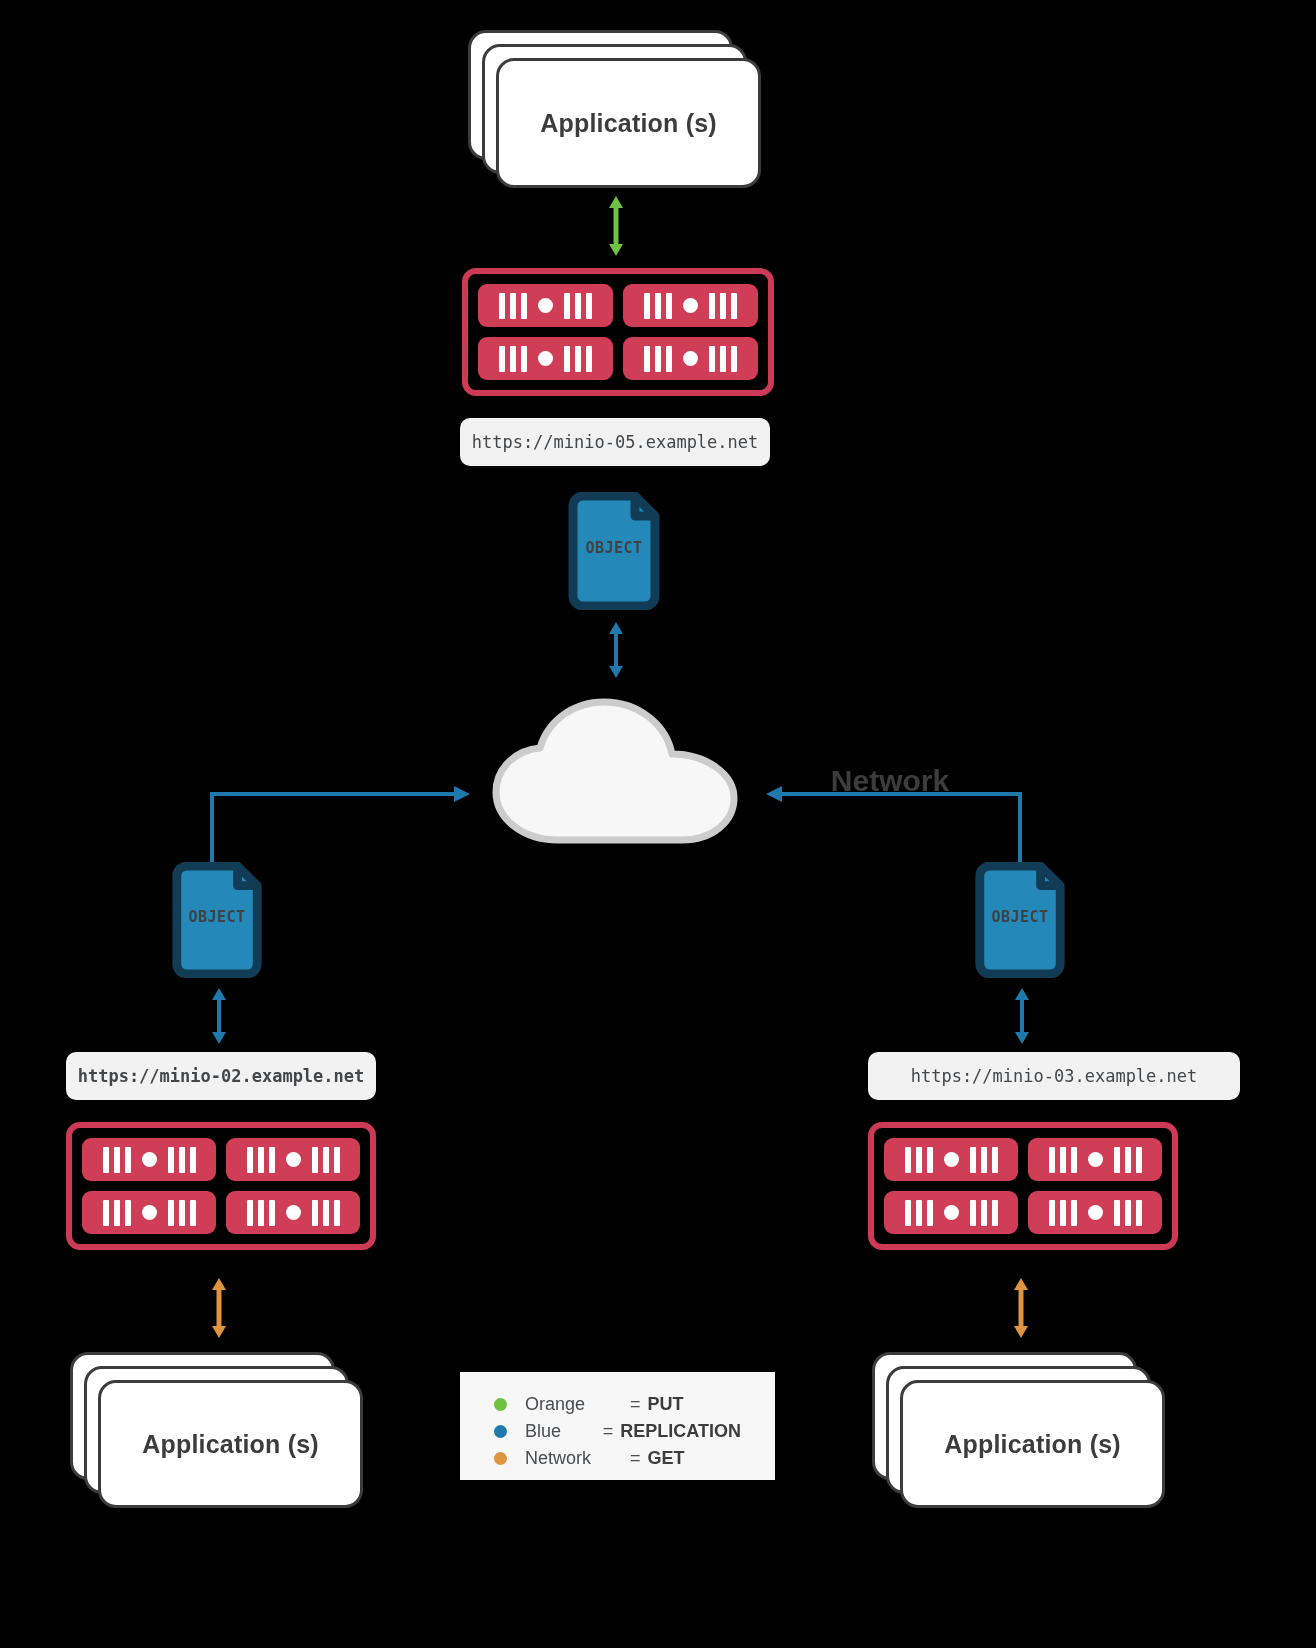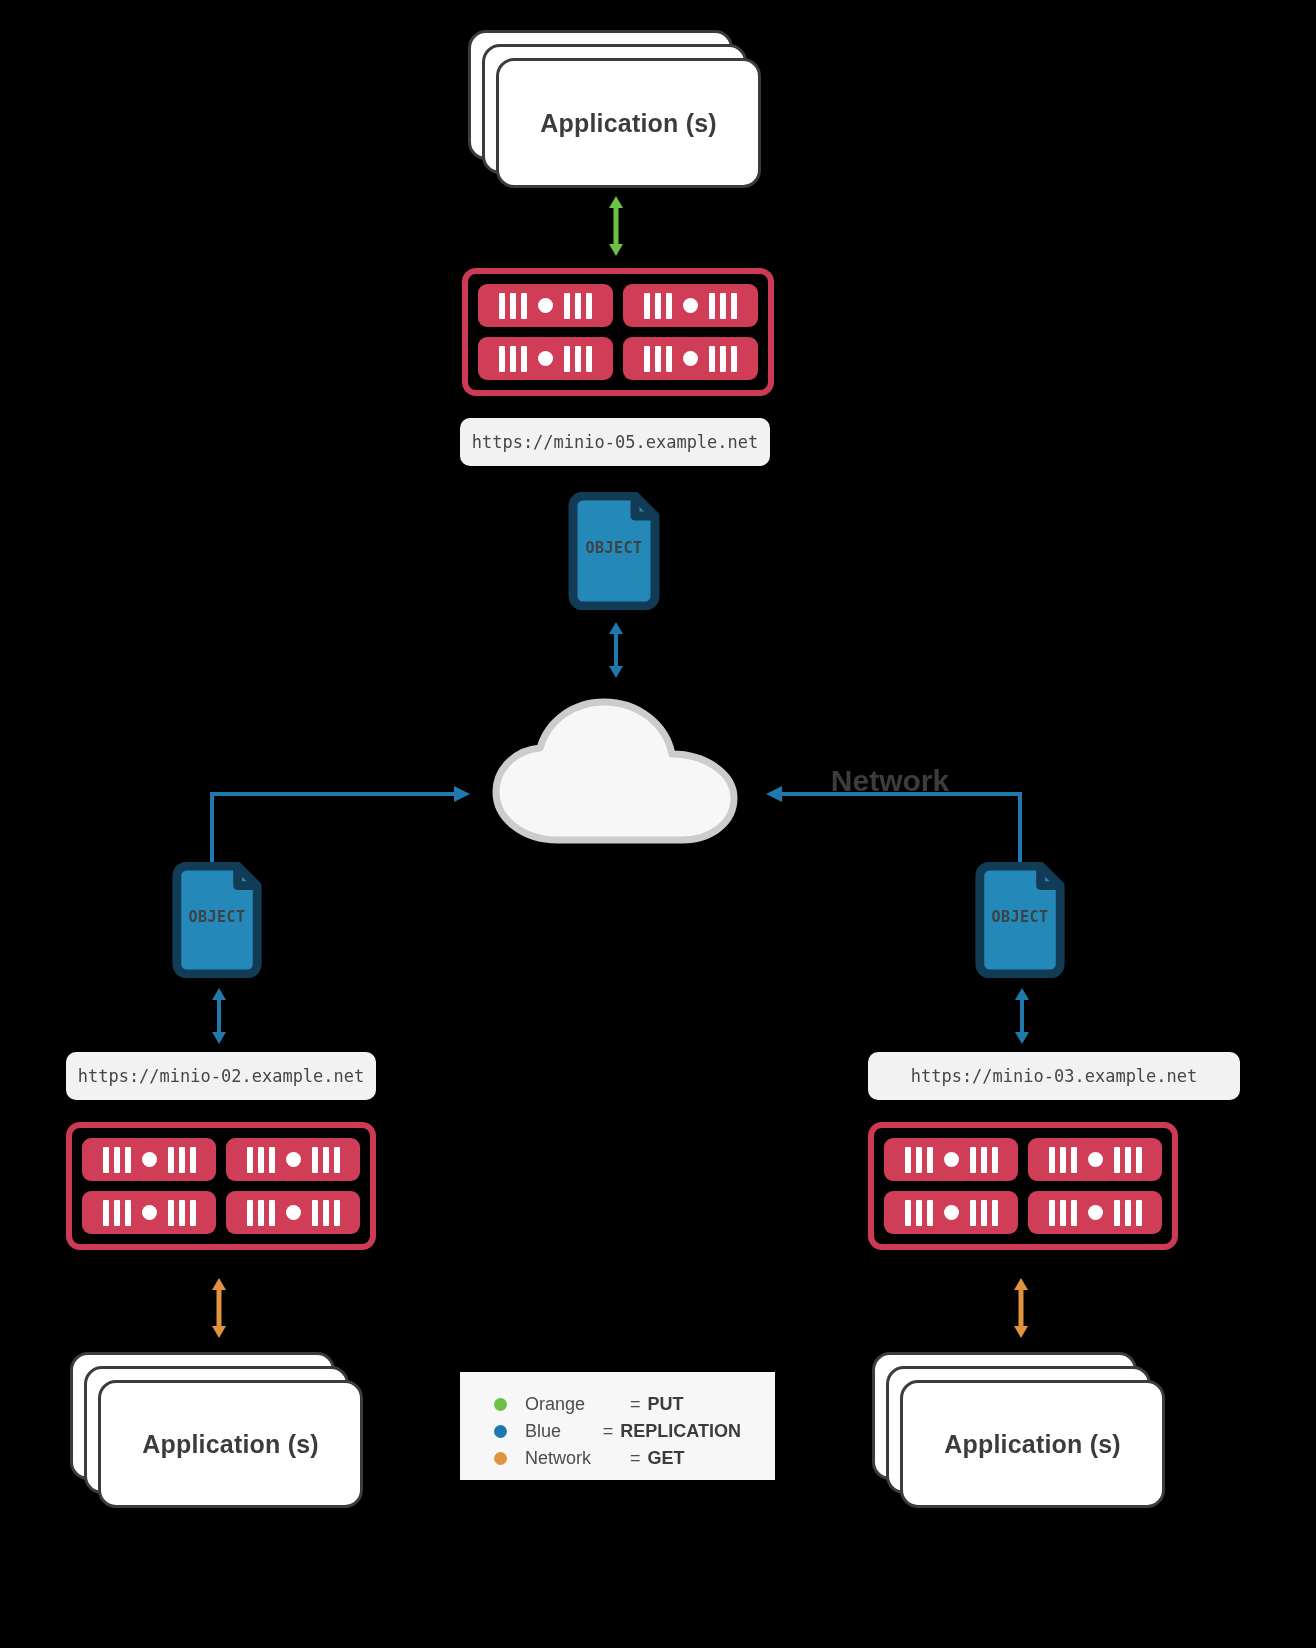--- a/index.html
+++ b/index.html
@@ -205,21 +205,21 @@
   </div>
 
   <div class="conn" style="left:208px; top:988px;">
     <svg width="22" height="56" viewBox="0 0 22 56">
       <line x1="11" y1="8" x2="11" y2="48" stroke="#2079ad" stroke-width="4"></line>
       <polygon points="11,0 18,12 4,12" fill="#2079ad"></polygon>
       <polygon points="11,56 18,44 4,44" fill="#2079ad"></polygon>
     </svg>
   </div>
 
-  <div class="url-pill" style="left:66px; top:1052px; width:310px; height:48px; font-size:17px;">
+  <div class="url-pill" style="left:66px; top:1052px; width:310px; height:48px; font-size:17px;font-weight:bold;">
     <span>https://minio-02.example.net</span>
   </div>
 
   <div class="rack" style="left:66px; top:1122px; width:310px; height:128px;">
     <div class="server">
       <span class="bars">
         <i class="bar" style="height:26px"></i>
           <i class="bar" style="height:26px"></i>
           <i class="bar" style="height:26px"></i>
       </span>

